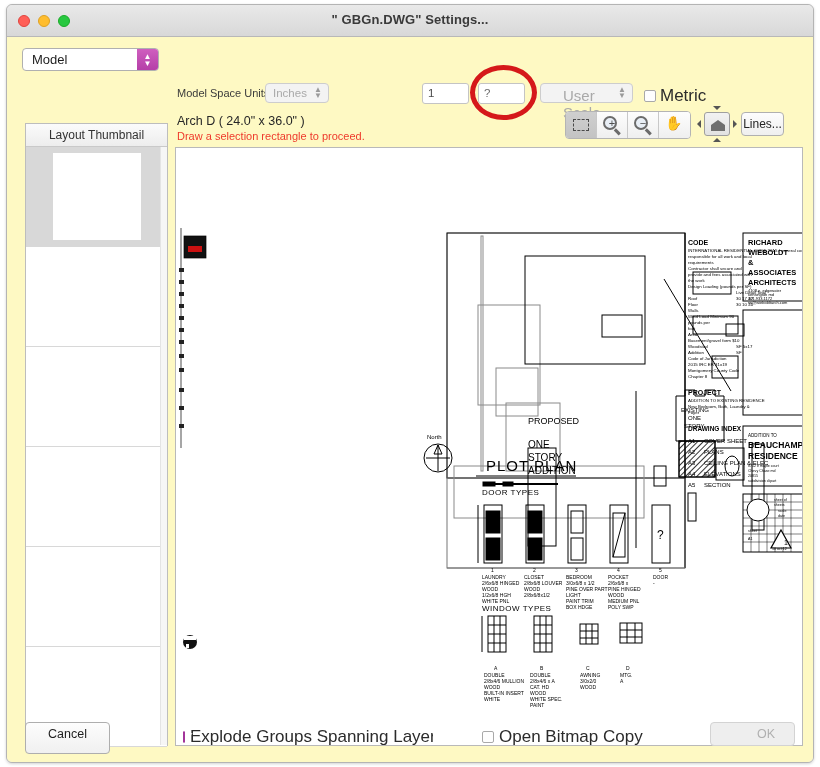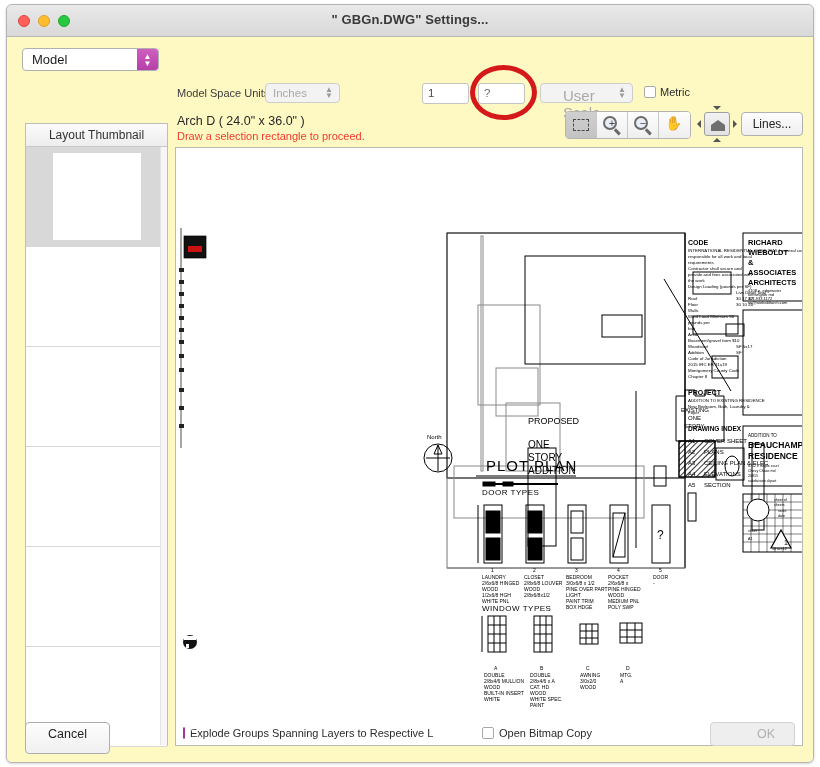--- a/index.html
+++ b/index.html
@@ -73,21 +73,21 @@
   }
   #layout-stepper span { color: #fff; font-size: 8px; display: block; }
 
   .field-label {
     font-size: 11px; color: #3b3b3b;
   }
   #msu-label { position: absolute; left: 170px; top: 50px; }
 
   #units-select {
     position: absolute; left: 258px; top: 46px;
-    width: 75px; height: 20px;
+    width: 64px; height: 20px;
     background: #f3f3f3;
     border: 1px solid #cdcdcd;
     border-radius: 4px;
   }
   #units-value {
     position: absolute; left: 7px; top: 3px;
     font-size: 11.5px; color: #a9a9a9;
   }
   .mini-chev {
     position: absolute; right: 6px; top: 3px;
@@ -225,21 +225,21 @@
   .arrow-tri {
     position: absolute; width: 0; height: 0;
   }
   #ar-up    { left: 706px; top: 69px; border-left: 4px solid transparent; border-right: 4px solid transparent; border-top: 4px solid #555; }
   #ar-down  { left: 706px; top: 101px; border-left: 4px solid transparent; border-right: 4px solid transparent; border-bottom: 4px solid #555; }
   #ar-left  { left: 690px; top: 83px; border-top: 4px solid transparent; border-bottom: 4px solid transparent; border-right: 4px solid #555; }
   #ar-right { left: 726px; top: 83px; border-top: 4px solid transparent; border-bottom: 4px solid transparent; border-left: 4px solid #555; }
 
   #lines-btn {
     position: absolute; left: 734px; top: 75px;
-    width: 62px; height: 24px;
+    width: 43px; height: 24px;
     background: linear-gradient(#fdfdfd, #efefef);
     border: 1px solid #b0b0b0;
     border-radius: 4px;
     font-size: 12px; color: #242424;
     text-align: center; line-height: 22px;
   }
 
   
   #sidebar {
     position: absolute; left: 18px; top: 86px;
@@ -309,21 +309,21 @@
     position: absolute; left: 176px; top: 14px;
     display: flex; align-items: center; gap: 5px;
     width: 250px; overflow: hidden; white-space: nowrap;
   }
   #bitmap-wrap {
     position: absolute; left: 475px; top: 14px;
     display: flex; align-items: center; gap: 5px;
     white-space: nowrap;
     text-align: right;
   }
-  .cb-label { font-size: 11px; color: #2b2b2b; }
+  .cb-label { font-size: 17px; color: #2b2b2b; }
 
   
   text { font-family: "Liberation Sans", sans-serif; }
 </style>
 </head>
 <body>
 
 <div id="window">
 
   <div id="titlebar">

